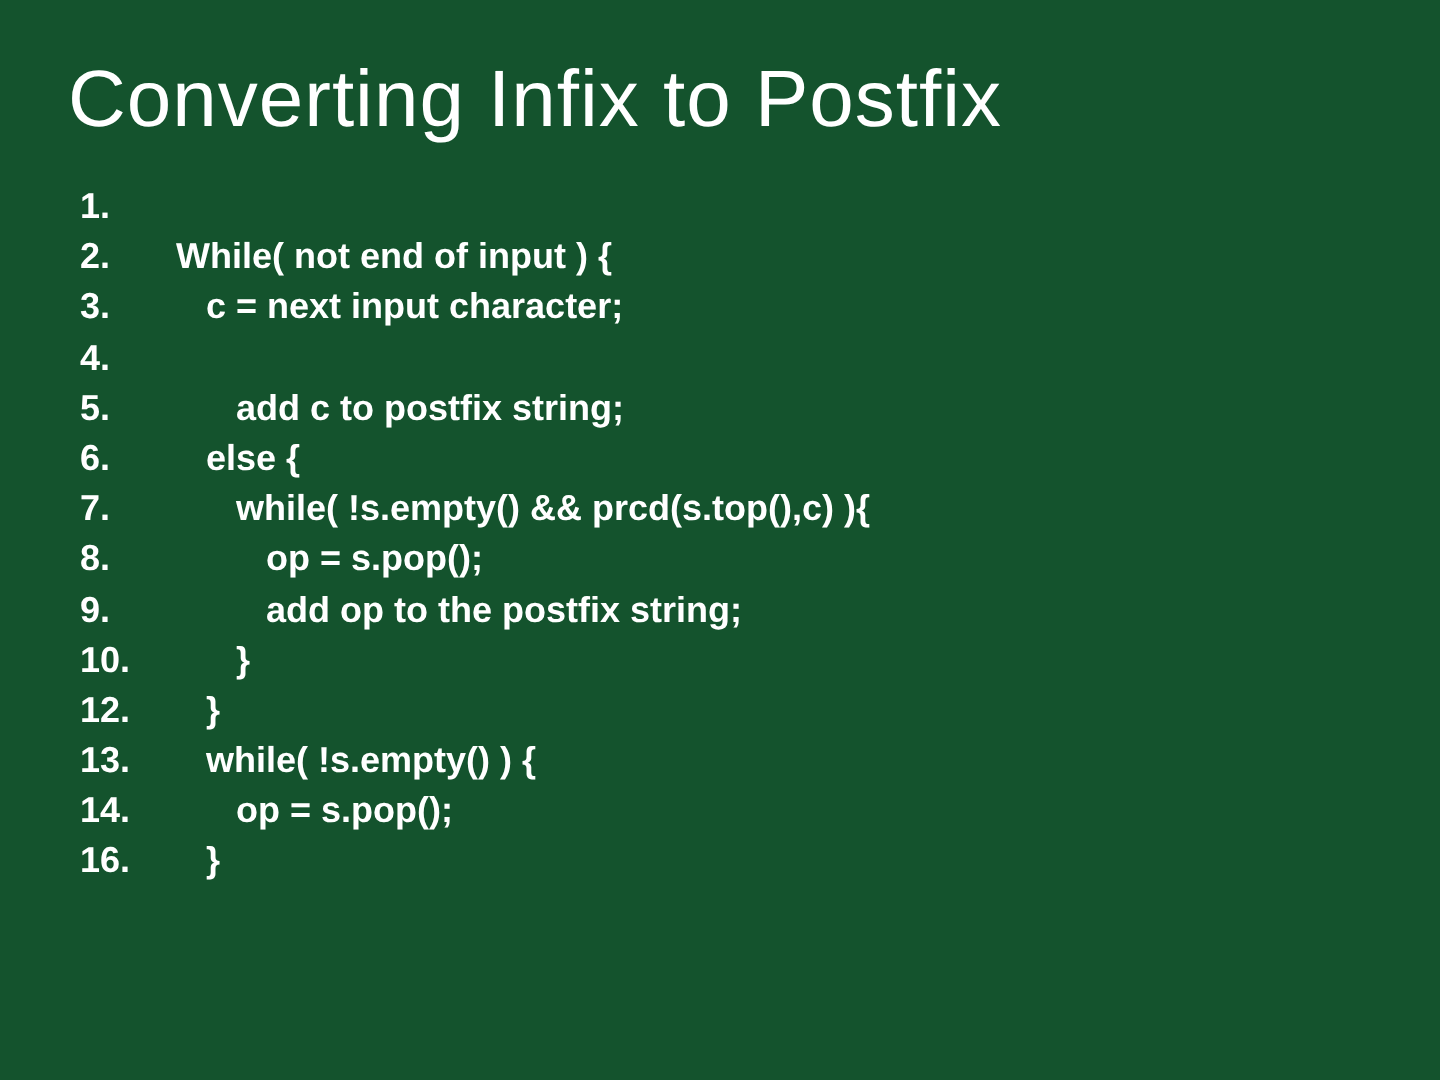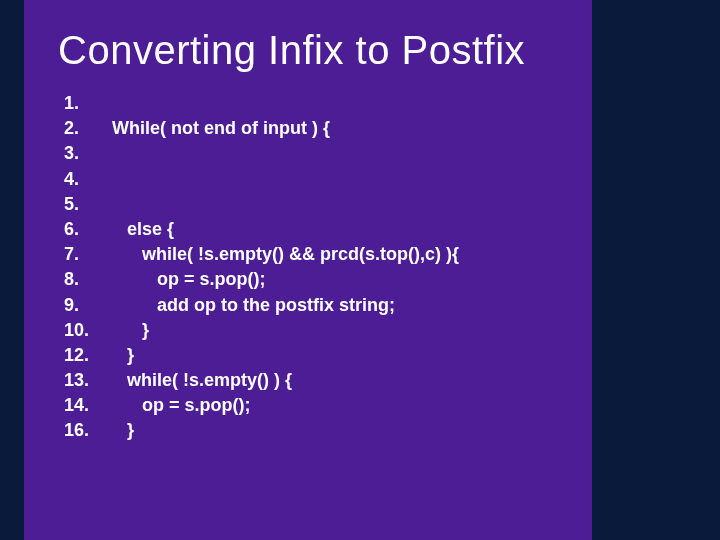--- a/index.html
+++ b/index.html
@@ -6,26 +6,25 @@
     margin: 0;
     padding: 0;
     width: 720px;
     height: 540px;
     background: #0a1a3a;
     color: #ffffff;
     font-family: Arial, Helvetica, sans-serif;
     overflow: hidden;
   }
   .slide {
-    width: 568px;
+    width: 720px;
     height: 540px;
     box-sizing: border-box;
     padding: 20px 30px 30px 30px;
-    background: #4c1d95;
-    margin-left: 24px;
+    background: #14532d;
   }
   .title {
     font-size: 40px;
     font-weight: 400;
     margin: 8px 0 18px 4px;
     color: #ffffff;
     letter-spacing: 0.5px;
   }
   .code-list {
     margin: 0 0 0 10px;
@@ -56,26 +55,28 @@
   <ul class="code-list">
     <li>
         <span class="ln">1.</span>
       </li>
     <li>
         <span class="ln">2.</span>
         <span class="code">While( not end of input ) {</span>
       </li>
     <li>
         <span class="ln">3.</span>
+        <span class="code">   c = next input character;</span>
       </li>
     <li>
         <span class="ln">4.</span>
       </li>
     <li>
         <span class="ln">5.</span>
+        <span class="code">      add c to postfix string;</span>
       </li>
     <li>
         <span class="ln">6.</span>
         <span class="code">   else {</span>
       </li>
     <li>
         <span class="ln">7.</span>
         <span class="code">      while( !s.empty() &amp;&amp; prcd(s.top(),c) ){</span>
       </li>
     <li>

